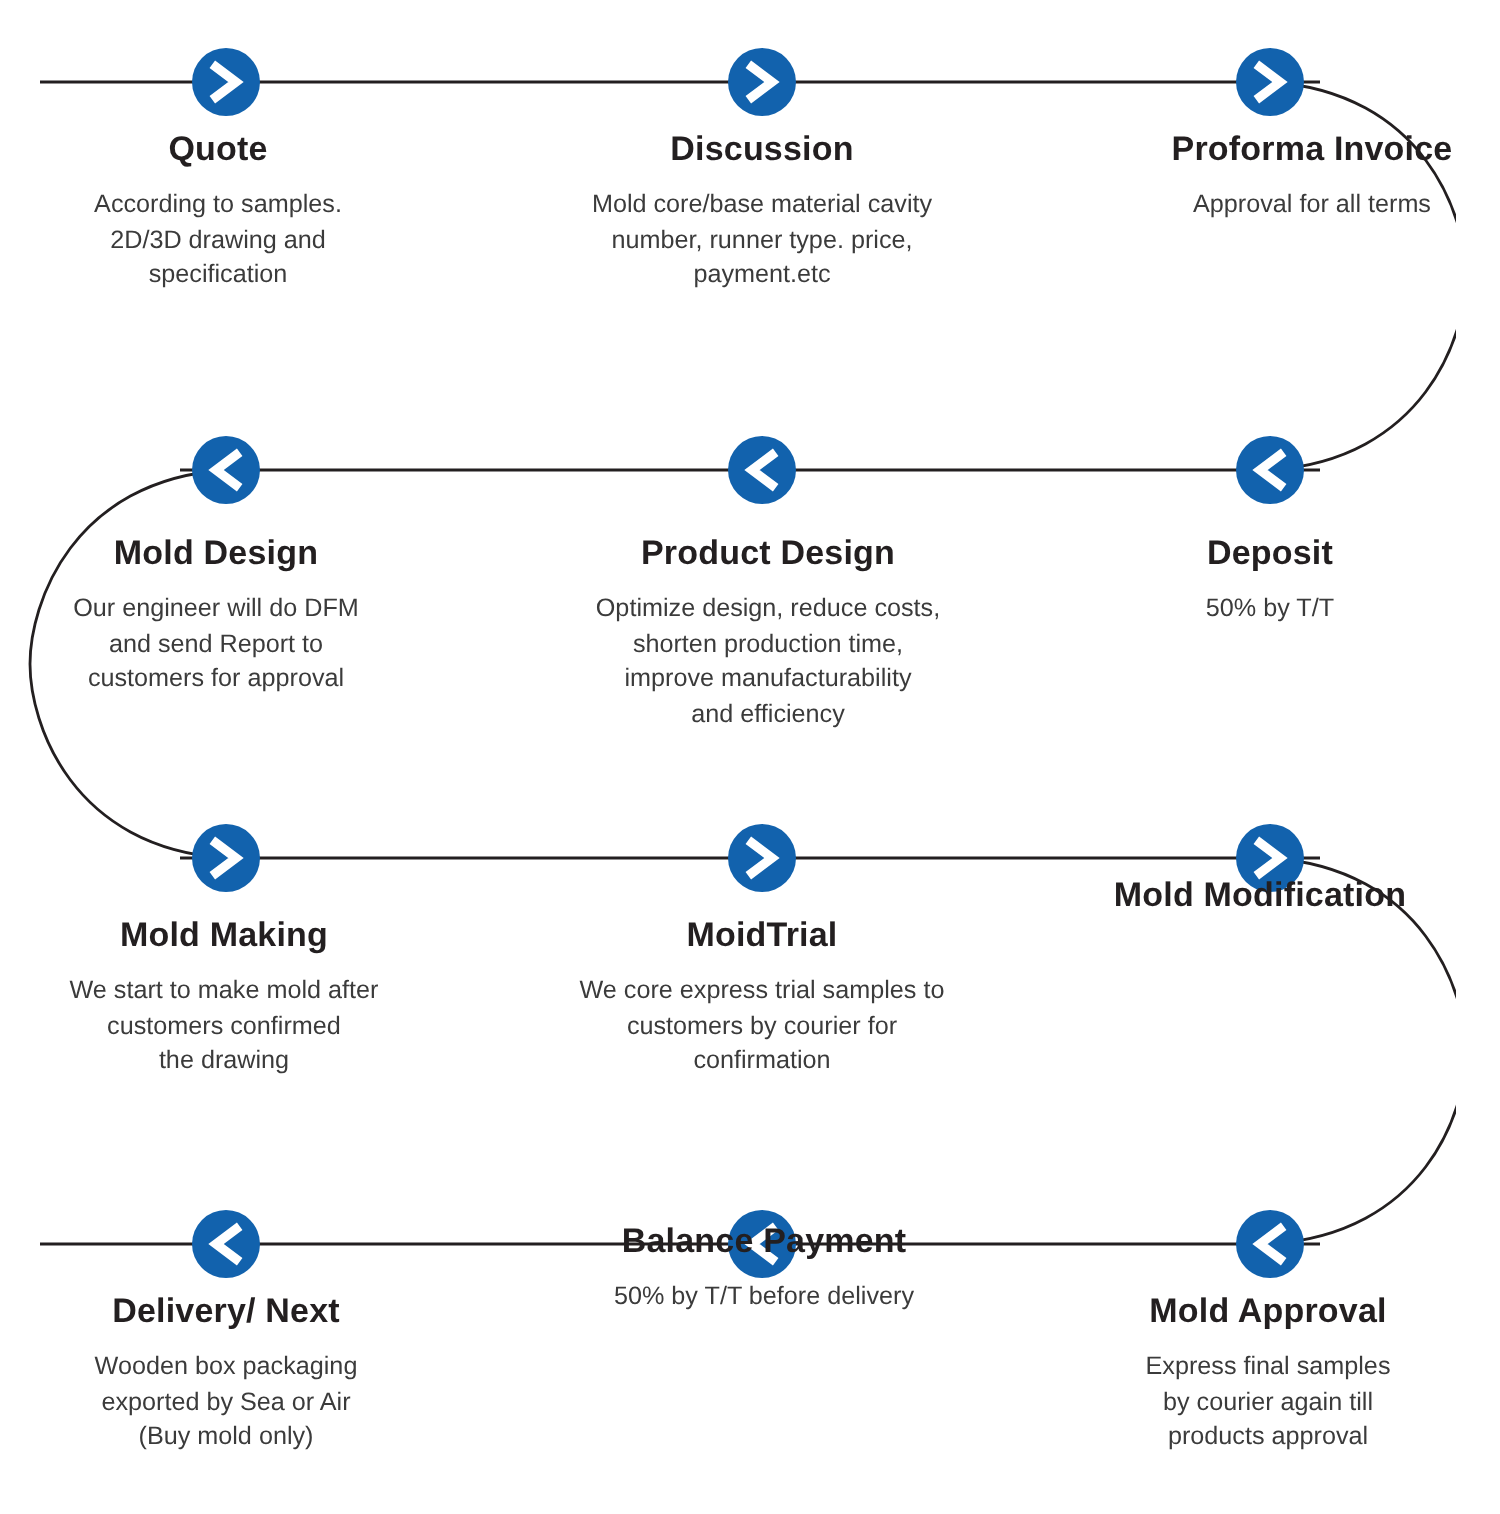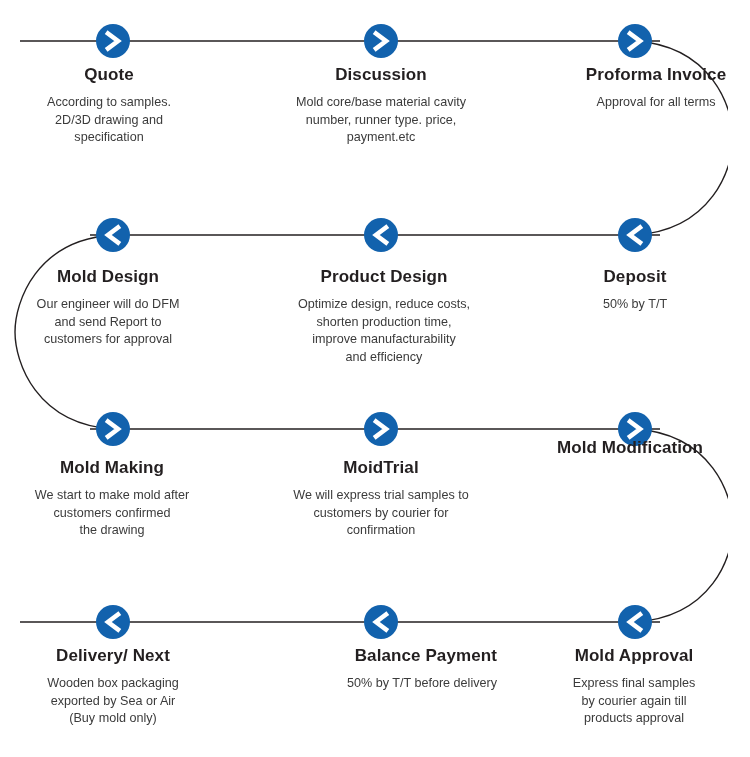--- a/index.html
+++ b/index.html
@@ -172,21 +172,21 @@
   </div>
 
   <div class="node" style="left:112px; top:457px;">
     <div class="node-title">Mold Making</div>
     <div class="node-desc">We start to make mold after
 customers confirmed
 the drawing</div>
   </div>
   <div class="node" style="left:381px; top:457px;">
     <div class="node-title">MoidTrial</div>
-    <div class="node-desc">We will express trial samples to
+    <div class="node-desc">We core express trial samples to
 customers by courier for
 confirmation</div>
   </div>
   <div class="node" style="left:630px; top:437px;">
     <div class="node-title">Mold Modification</div>
   </div>
 
   <div class="marker" style="left:113px; top:622px;">
     <svg viewBox="0 0 34 34">
         <polyline points="22,9.5 12,17 22,24.5" fill="none" stroke="#ffffff" stroke-width="4.6" stroke-linecap="square" stroke-linejoin="miter"></polyline>
@@ -202,21 +202,21 @@
         <polyline points="22,9.5 12,17 22,24.5" fill="none" stroke="#ffffff" stroke-width="4.6" stroke-linecap="square" stroke-linejoin="miter"></polyline>
       </svg>
   </div>
 
   <div class="node" style="left:113px; top:645px;">
     <div class="node-title">Delivery/ Next</div>
     <div class="node-desc">Wooden box packaging
 exported by Sea or Air
 (Buy mold only)</div>
   </div>
-  <div class="node" style="left:382px; top:645px;text-align:right;">
+  <div class="node" style="left:382px; top:610px;">
     <div class="node-title">Balance Payment</div>
     <div class="node-desc">50% by T/T before delivery</div>
   </div>
   <div class="node" style="left:634px; top:645px;">
     <div class="node-title">Mold Approval</div>
     <div class="node-desc">Express final samples
 by courier again till
 products approval</div>
   </div>
 

